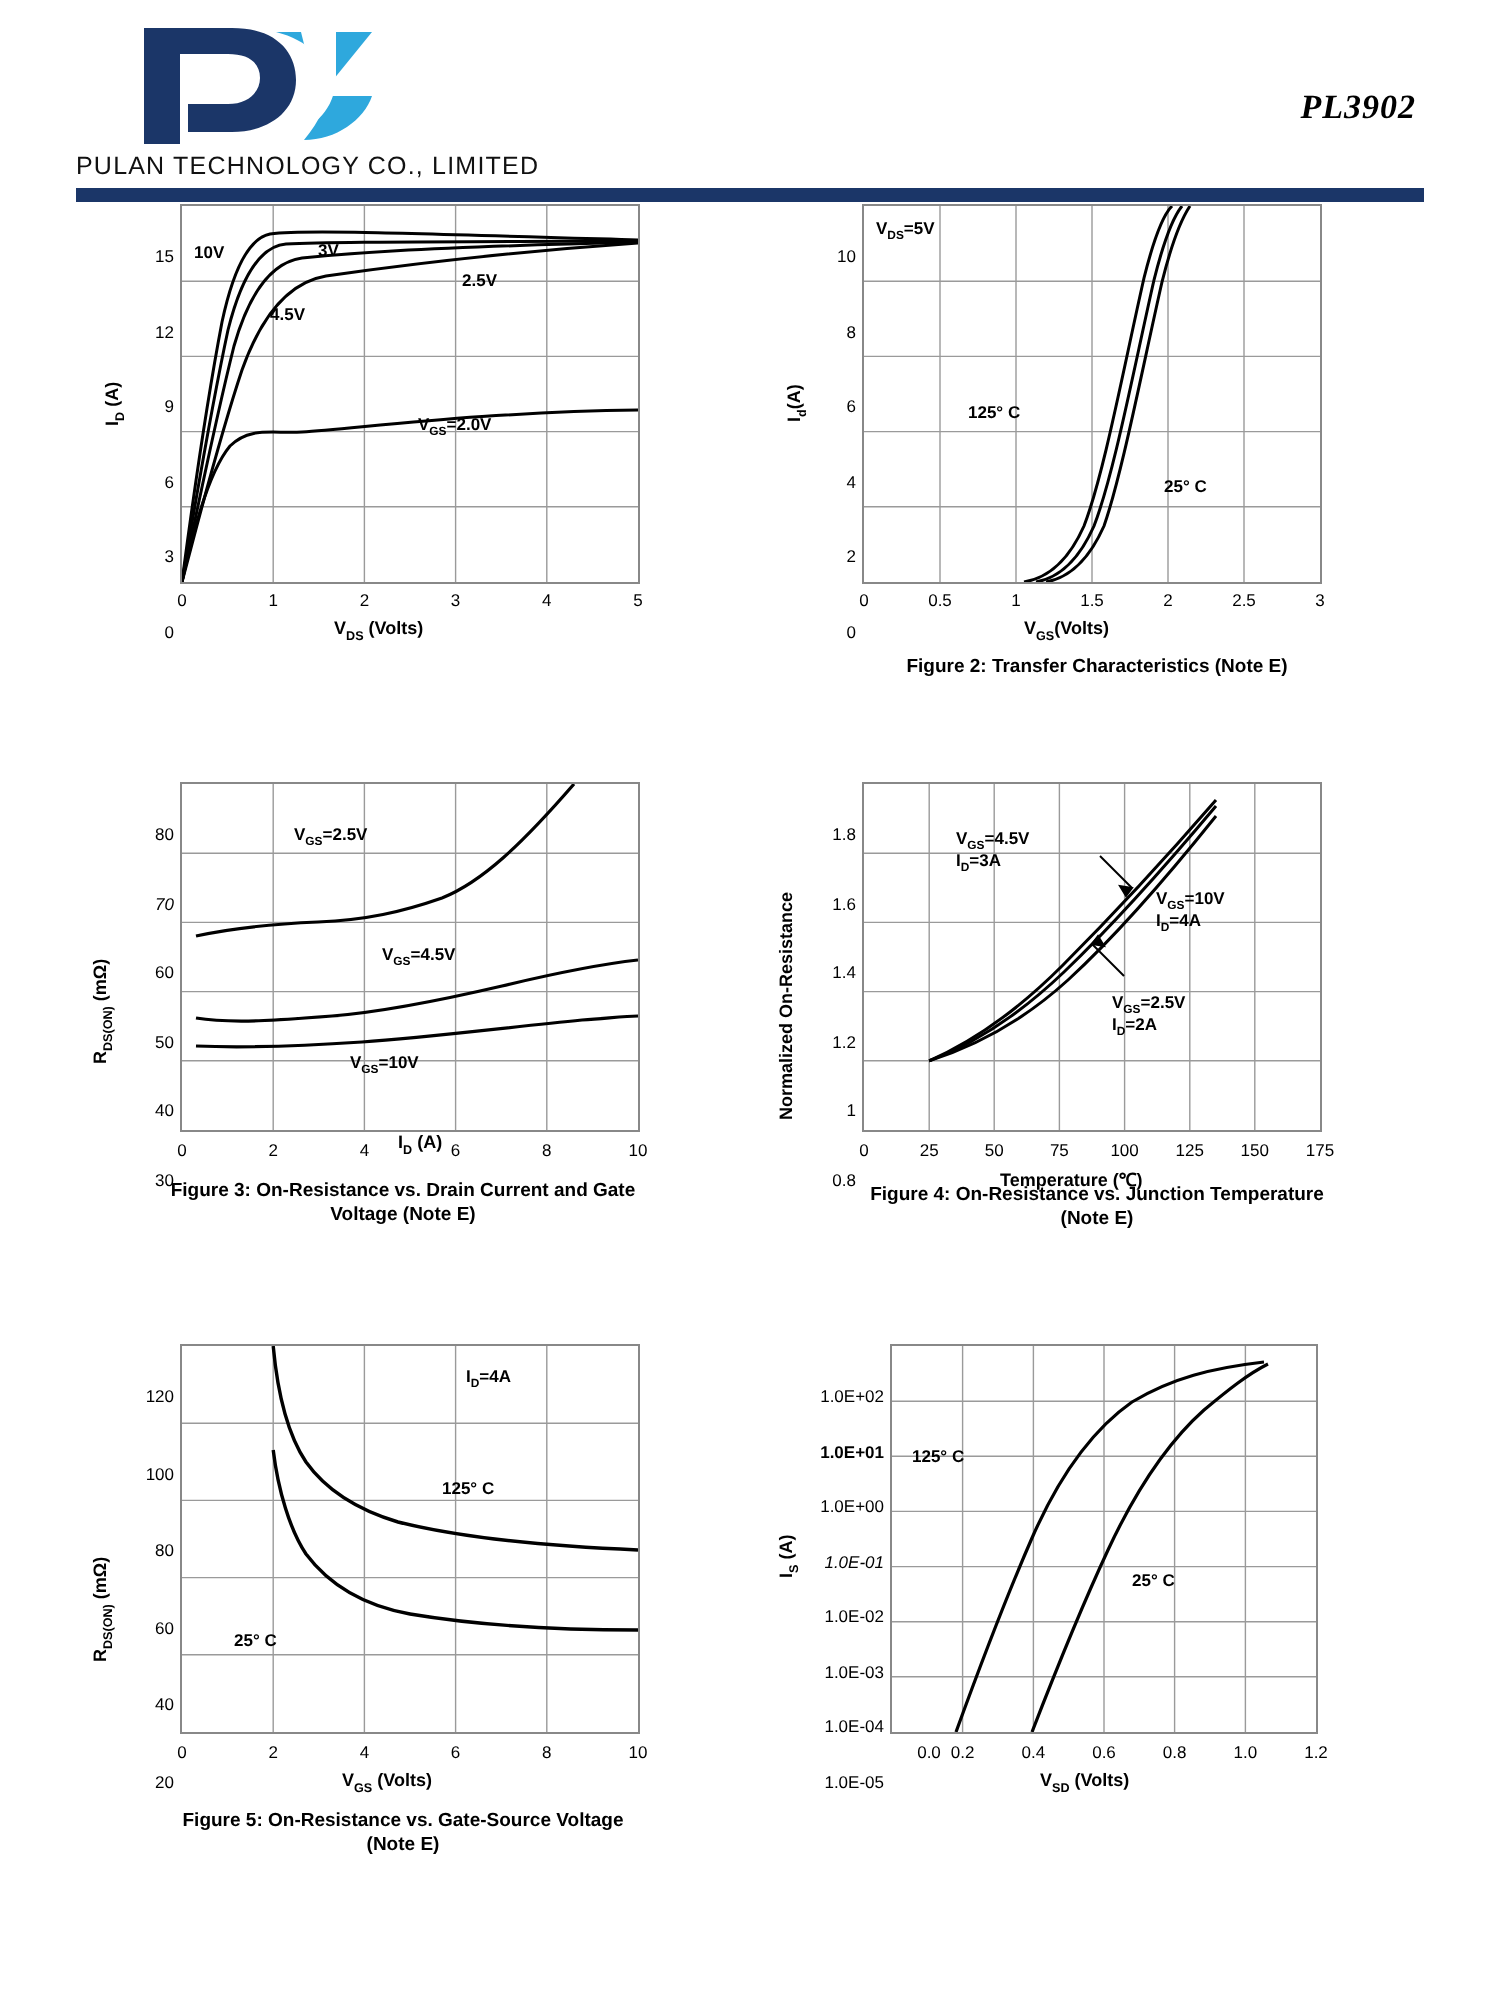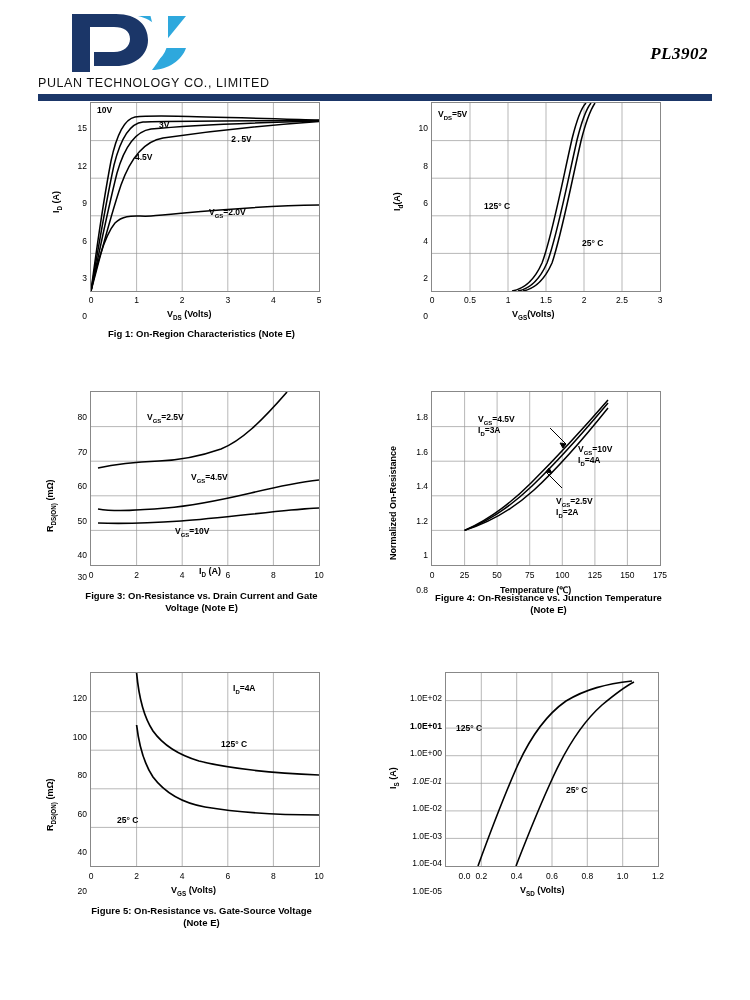--- a/index.html
+++ b/index.html
@@ -160,44 +160,43 @@
             <line x1="0" y1="150.4" x2="228" y2="150.4"></line>
           </g>
           <g fill="none" stroke="#000" stroke-width="1.5">
             <path d="M0 188 C5 150 12 100 20 58 C26 30 34 16 44 14 C60 12 90 13 228 17"></path>
             <path d="M0 188 C6 152 14 104 23 62 C30 34 40 20 52 19 C70 18 100 18 228 17.5"></path>
             <path d="M0 188 C7 155 16 110 26 70 C34 42 46 28 60 26 C80 24 110 21 228 18"></path>
             <path d="M0 188 C8 158 18 118 30 82 C40 54 54 38 72 35 C100 31 150 24 228 18.5"></path>
             <path d="M0 188 C6 160 14 132 24 120 C34 110 46 114 60 113 C90 111 150 103 228 102"></path>
           </g>
         </svg>
-        <span class="ann" style="left:6px;top:2px;">10V</span>
+        <span class="ann" style="left:6px;top:18px;">10V</span>
         <span class="ann" style="left:68px;top:17px;">3V</span>
         <span class="ann" style="left:44px;top:49px;">4.5V</span>
-        <span class="ann" style="left:140px;top:32px;font-family:Liberation Mono, monospace;">2.5V</span>
+        <span class="ann" style="left:140px;top:32px;">2.5V</span>
         <span class="ann" style="left:118px;top:104px;">V<sub>GS</sub>=2.0V</span>
 
         <span class="tick ytick" style="left:-22px;top:0px;width:18px;">15</span>
         <span class="tick ytick" style="left:-22px;top:37.6px;width:18px;">12</span>
         <span class="tick ytick" style="left:-22px;top:75.2px;width:18px;">9</span>
         <span class="tick ytick" style="left:-22px;top:112.8px;width:18px;">6</span>
         <span class="tick ytick" style="left:-22px;top:150.4px;width:18px;">3</span>
         <span class="tick ytick" style="left:-22px;top:188px;width:18px;">0</span>
 
         <span class="tick xtick" style="left:0px;top:192px;">0</span>
         <span class="tick xtick" style="left:45.6px;top:192px;">1</span>
         <span class="tick xtick" style="left:91.2px;top:192px;">2</span>
         <span class="tick xtick" style="left:136.8px;top:192px;">3</span>
         <span class="tick xtick" style="left:182.4px;top:192px;">4</span>
         <span class="tick xtick" style="left:228px;top:192px;">5</span>
 
         <span class="ylabel" style="left:-40px;top:110px;">I<sub>D</sub> (A)</span>
         <span class="xlabel" style="left:76px;top:206px;">V<sub>DS</sub> (Volts)</span>
       </div>
-      <div class="caption" style="margin-top:36px;">Fig 1: On-Region Characteristics (Note E)</div>
     </div>
 
     <div class="fig">
       <div class="plotbox" style="width:230px;height:190px;margin-left:56px;">
         <svg width="228" height="188" viewBox="0 0 228 188">
           <g stroke="#9a9a9a" stroke-width="0.7">
             <line x1="38" y1="0" x2="38" y2="188"></line>
             <line x1="76" y1="0" x2="76" y2="188"></line>
             <line x1="114" y1="0" x2="114" y2="188"></line>
             <line x1="152" y1="0" x2="152" y2="188"></line>
@@ -228,20 +227,21 @@
         <span class="tick xtick" style="left:38px;top:192px;">0.5</span>
         <span class="tick xtick" style="left:76px;top:192px;">1</span>
         <span class="tick xtick" style="left:114px;top:192px;">1.5</span>
         <span class="tick xtick" style="left:152px;top:192px;">2</span>
         <span class="tick xtick" style="left:190px;top:192px;">2.5</span>
         <span class="tick xtick" style="left:228px;top:192px;">3</span>
 
         <span class="ylabel" style="left:-40px;top:108px;">I<sub>d</sub>(A)</span>
         <span class="xlabel" style="left:80px;top:206px;">V<sub>GS</sub>(Volts)</span>
       </div>
+      <div class="caption" style="margin-top:36px;">Figure 2: Transfer Characteristics (Note E)</div>
     </div>
 
     <div class="fig">
       <div class="plotbox" style="width:230px;height:175px;margin-left:62px;margin-top:6px;">
         <svg width="228" height="173" viewBox="0 0 228 173">
           <g stroke="#9a9a9a" stroke-width="0.7">
             <line x1="45.6" y1="0" x2="45.6" y2="173"></line>
             <line x1="91.2" y1="0" x2="91.2" y2="173"></line>
             <line x1="136.8" y1="0" x2="136.8" y2="173"></line>
             <line x1="182.4" y1="0" x2="182.4" y2="173"></line>
@@ -258,21 +258,21 @@
         </svg>
         <span class="ann" style="left:56px;top:20px;">V<sub>GS</sub>=2.5V</span>
         <span class="ann" style="left:100px;top:80px;">V<sub>GS</sub>=4.5V</span>
         <span class="ann" style="left:84px;top:134px;">V<sub>GS</sub>=10V</span>
 
         <span class="tick ytick" style="left:-26px;top:0px;width:22px;">80</span>
         <span class="tick ytick" style="left:-26px;top:34.6px;width:22px;font-style:italic;">70</span>
         <span class="tick ytick" style="left:-26px;top:69.2px;width:22px;">60</span>
         <span class="tick ytick" style="left:-26px;top:103.8px;width:22px;">50</span>
         <span class="tick ytick" style="left:-26px;top:138.4px;width:22px;">40</span>
-        <span class="tick ytick" style="left:-26px;top:160px;width:22px;">30</span>
+        <span class="tick ytick" style="left:-26px;top:173px;width:22px;">30</span>
 
         <span class="tick xtick" style="left:0px;top:178px;">0</span>
         <span class="tick xtick" style="left:45.6px;top:178px;">2</span>
         <span class="tick xtick" style="left:91.2px;top:178px;">4</span>
         <span class="tick xtick" style="left:136.8px;top:178px;">6</span>
         <span class="tick xtick" style="left:182.4px;top:178px;">8</span>
         <span class="tick xtick" style="left:228px;top:178px;">10</span>
 
         <span class="ylabel" style="left:-46px;top:140px;">R<sub>DS(ON)</sub> (mΩ)</span>
         <span class="xlabel" style="left:108px;top:174px;">I<sub>D</sub> (A)</span>

